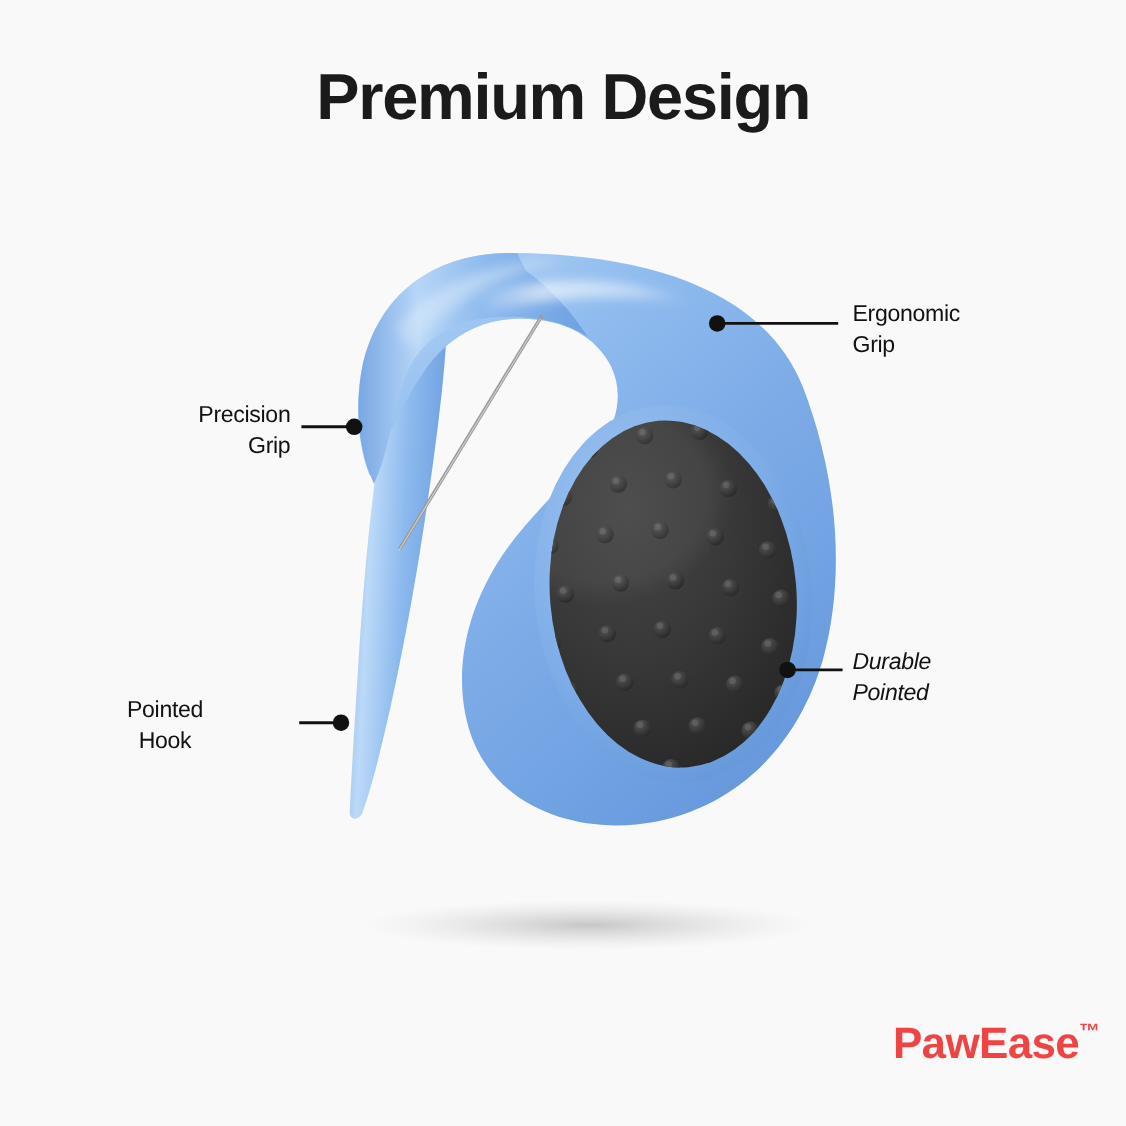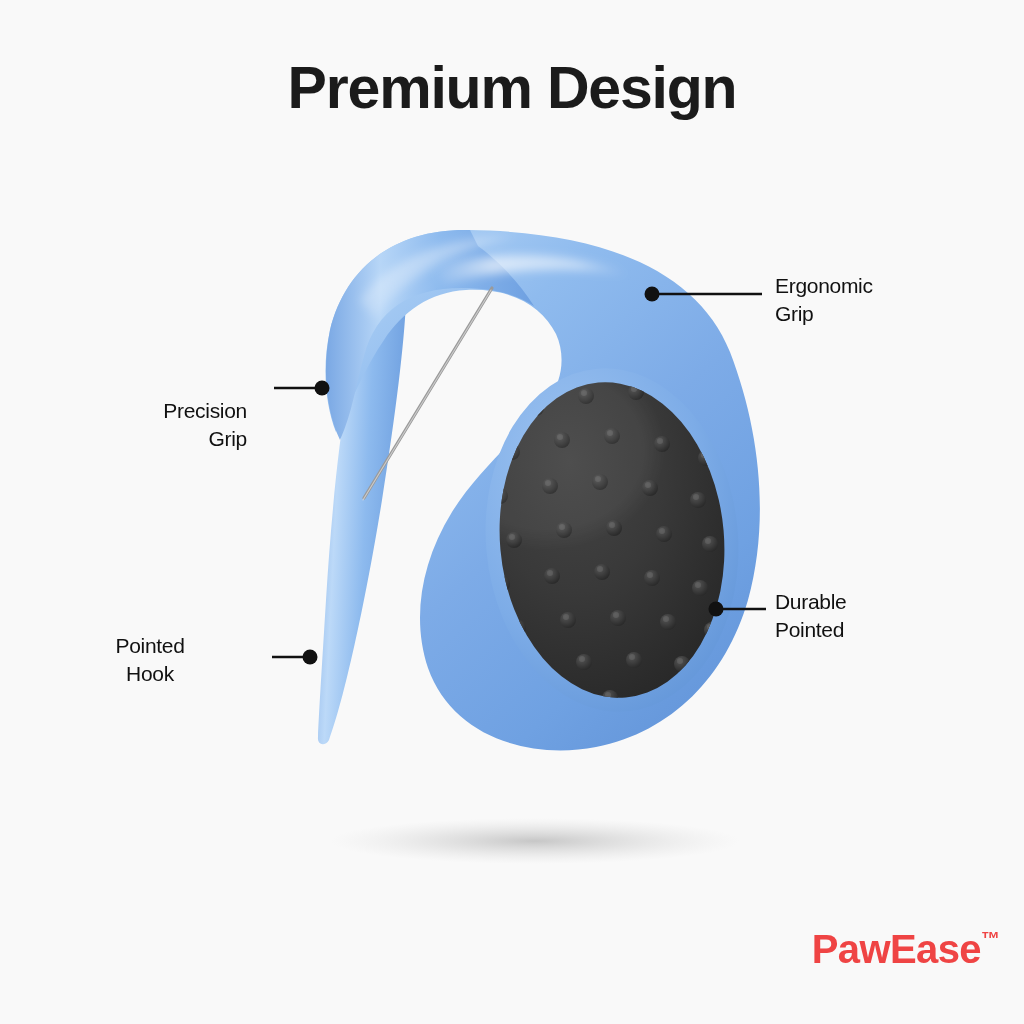--- a/index.html
+++ b/index.html
@@ -33,22 +33,22 @@
     color:#ef4444;
     white-space:nowrap;
   }
   .brand .tm{font-size:19px;vertical-align:18px;letter-spacing:0;}
 
   .callout{position:absolute;color:#111;font-size:21px;line-height:1.33;font-weight:400;letter-spacing:-0.3px;white-space:nowrap;}
   .callout.right{text-align:left;}
   .callout.left{text-align:right;}
 
   #co-ergo{left:775px;top:272px;}
-  #co-durable{left:775px;top:588px;}
-  #co-blade{left:19px;top:364px;width:228px;margin-top:33px;}
+  #co-durable{left:775px;top:588px;font-style:italic;}
+  #co-blade{left:36px;top:364px;width:228px;}
   #co-hook{left:36px;top:632px;width:228px;text-align:center;}
 
   svg.layer{position:absolute;left:0;top:0;width:1024px;height:1024px;overflow:visible;}
   svg.lines{pointer-events:none;}
 </style>
 </head>
 <body>
 
 <div id="stage">
 

